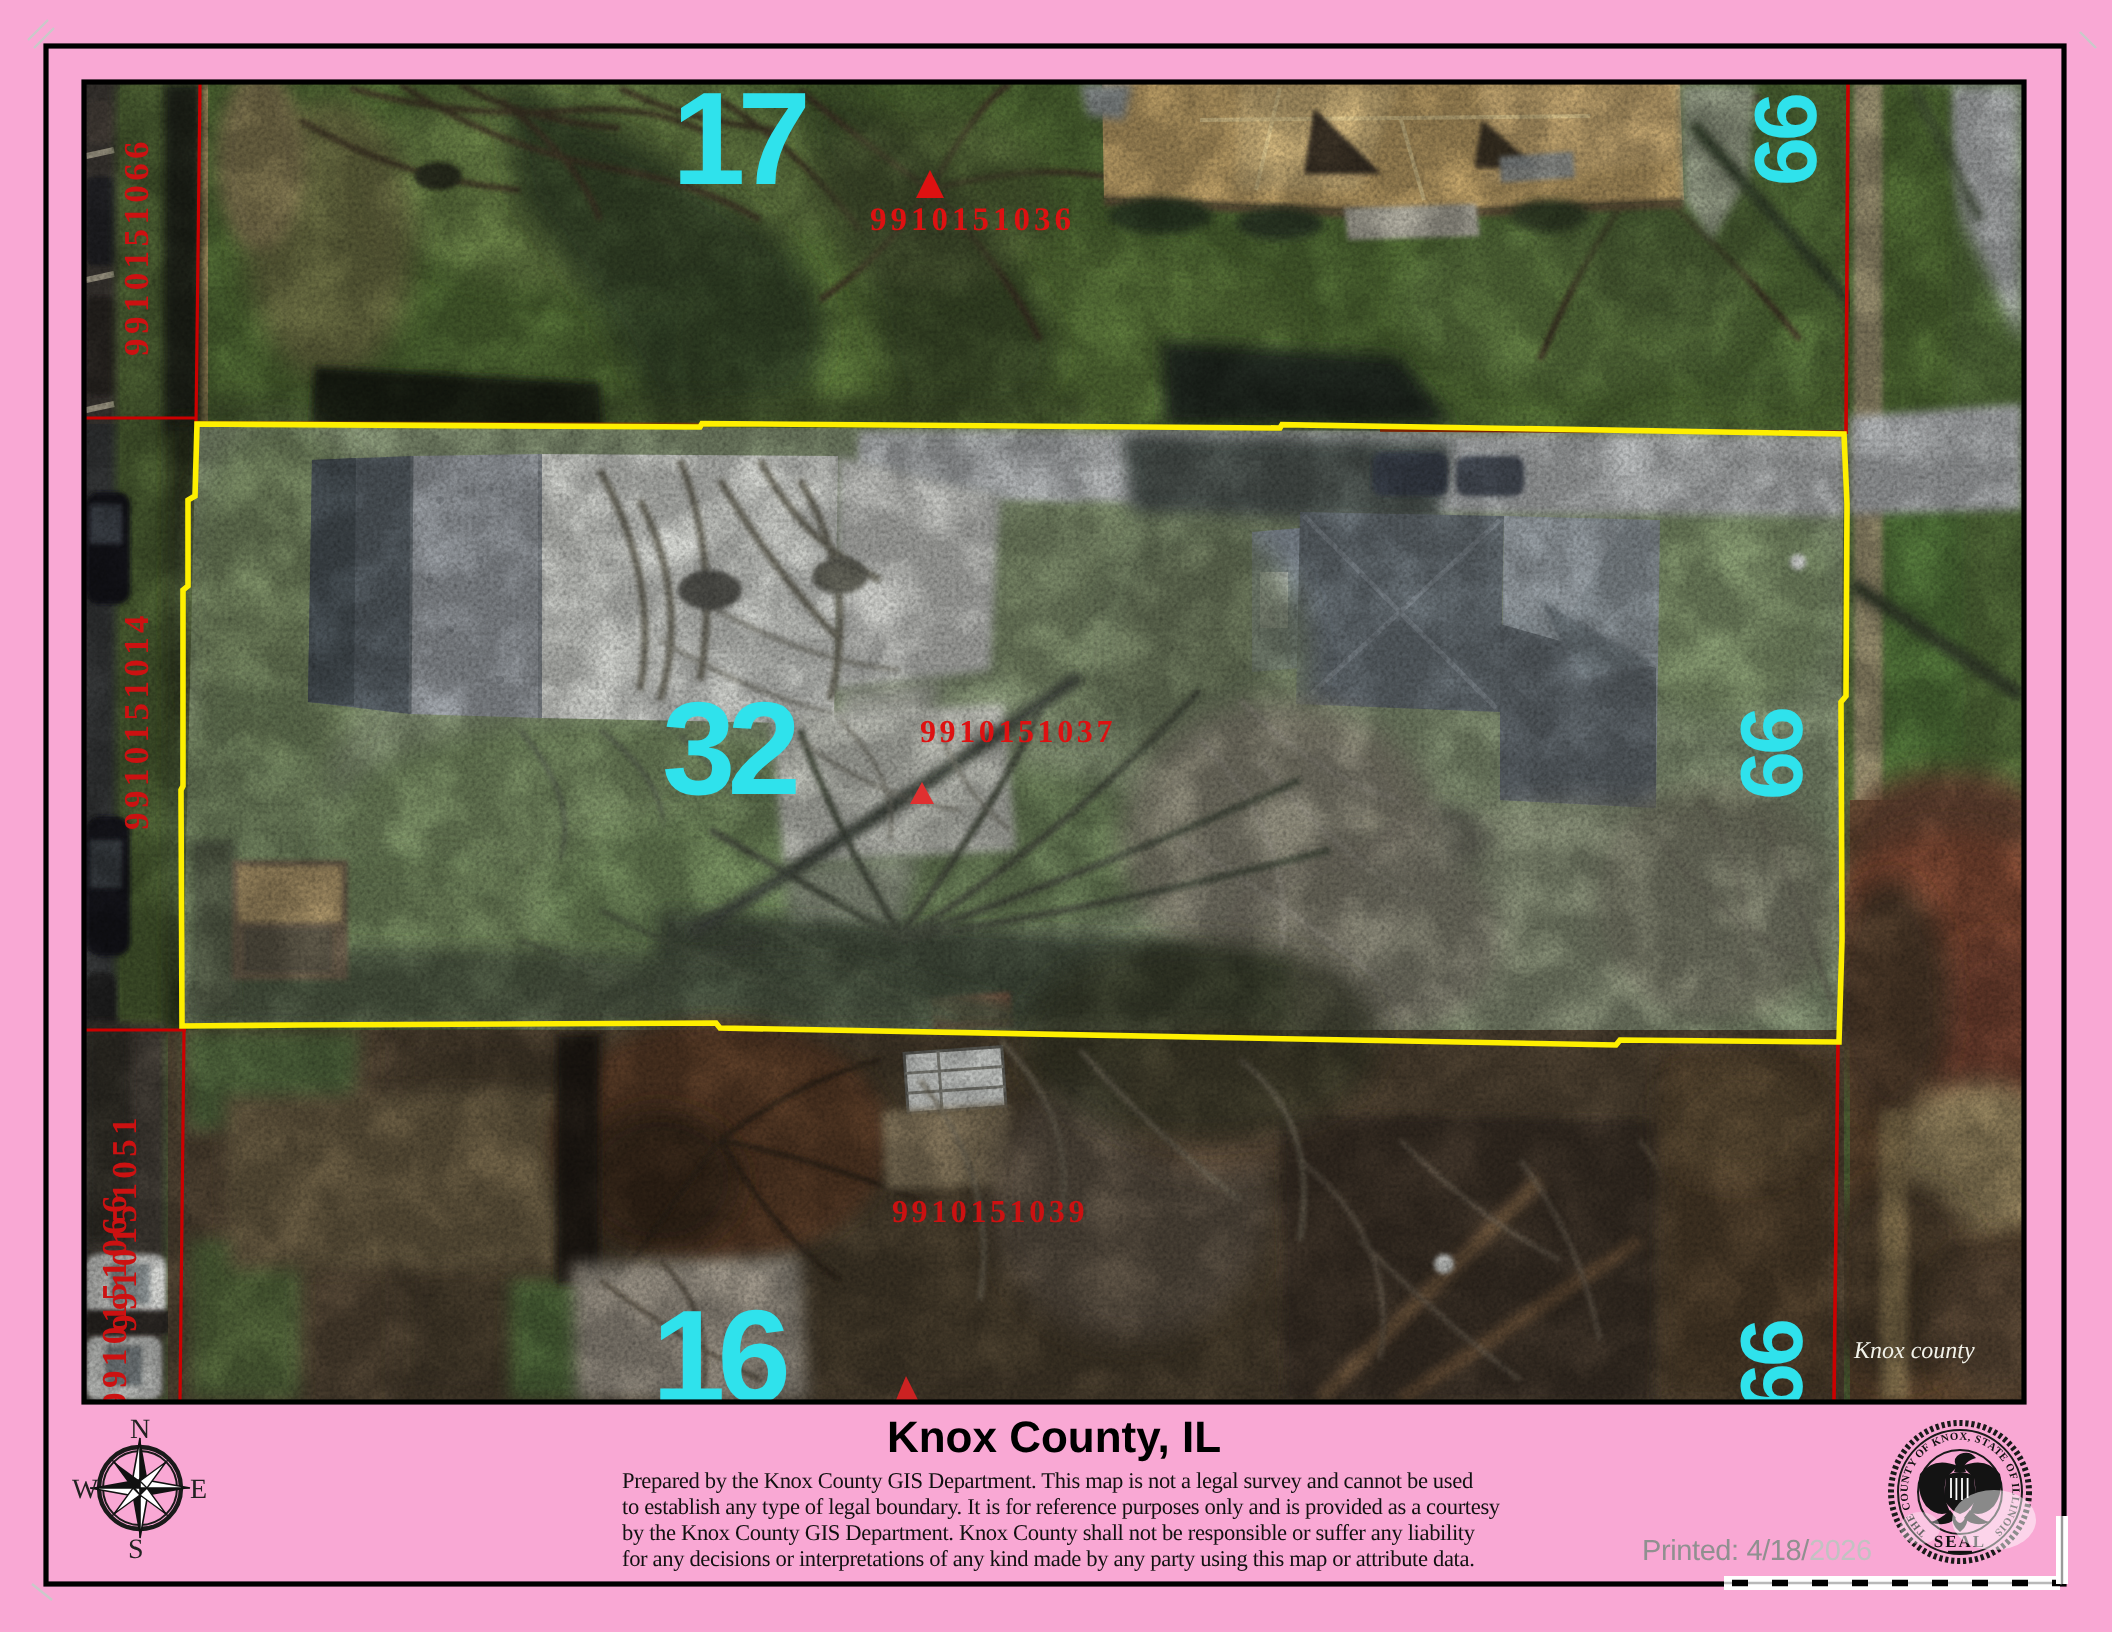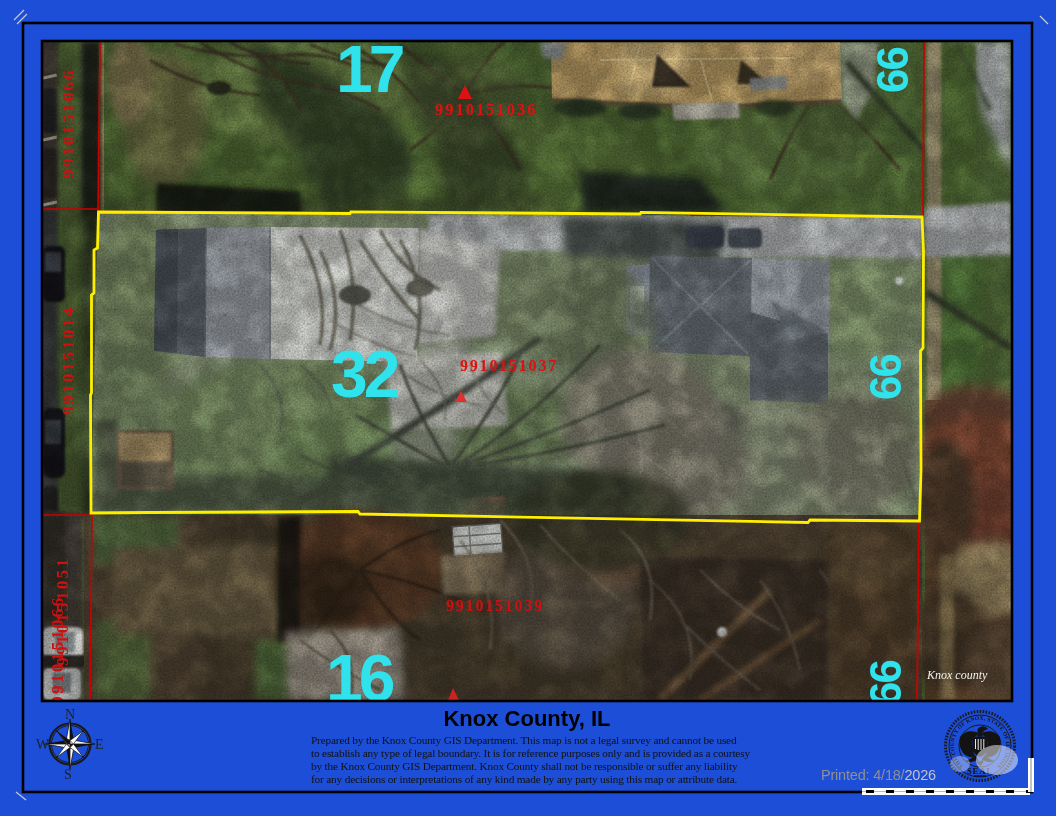--- a/index.html
+++ b/index.html
@@ -1,18 +1,18 @@
 <!DOCTYPE html>
 <html><head>
 <meta charset="utf-8">
 <style>
   html,body{margin:0;padding:0;background:#fff;width:1056px;height:816px;overflow:hidden;}
   *{box-sizing:border-box;}
   body{font-family:"Liberation Sans",sans-serif;}
-  #page{position:relative;width:1056px;height:816px;background:#1d4ed8;}
+  #page{position:relative;width:1056px;height:816px;background:#f9a8d4;}
   svg text{user-select:none;}
 </style>
 </head>
 <body>
 <div id="page">
 <svg width="1056" height="816" viewBox="0 0 1056 816" xmlns="http://www.w3.org/2000/svg">
 <defs>
   <filter id="b2" x="-30%" y="-30%" width="160%" height="160%">
           <feGaussianBlur stdDeviation="2"></feGaussianBlur>
         </filter>

